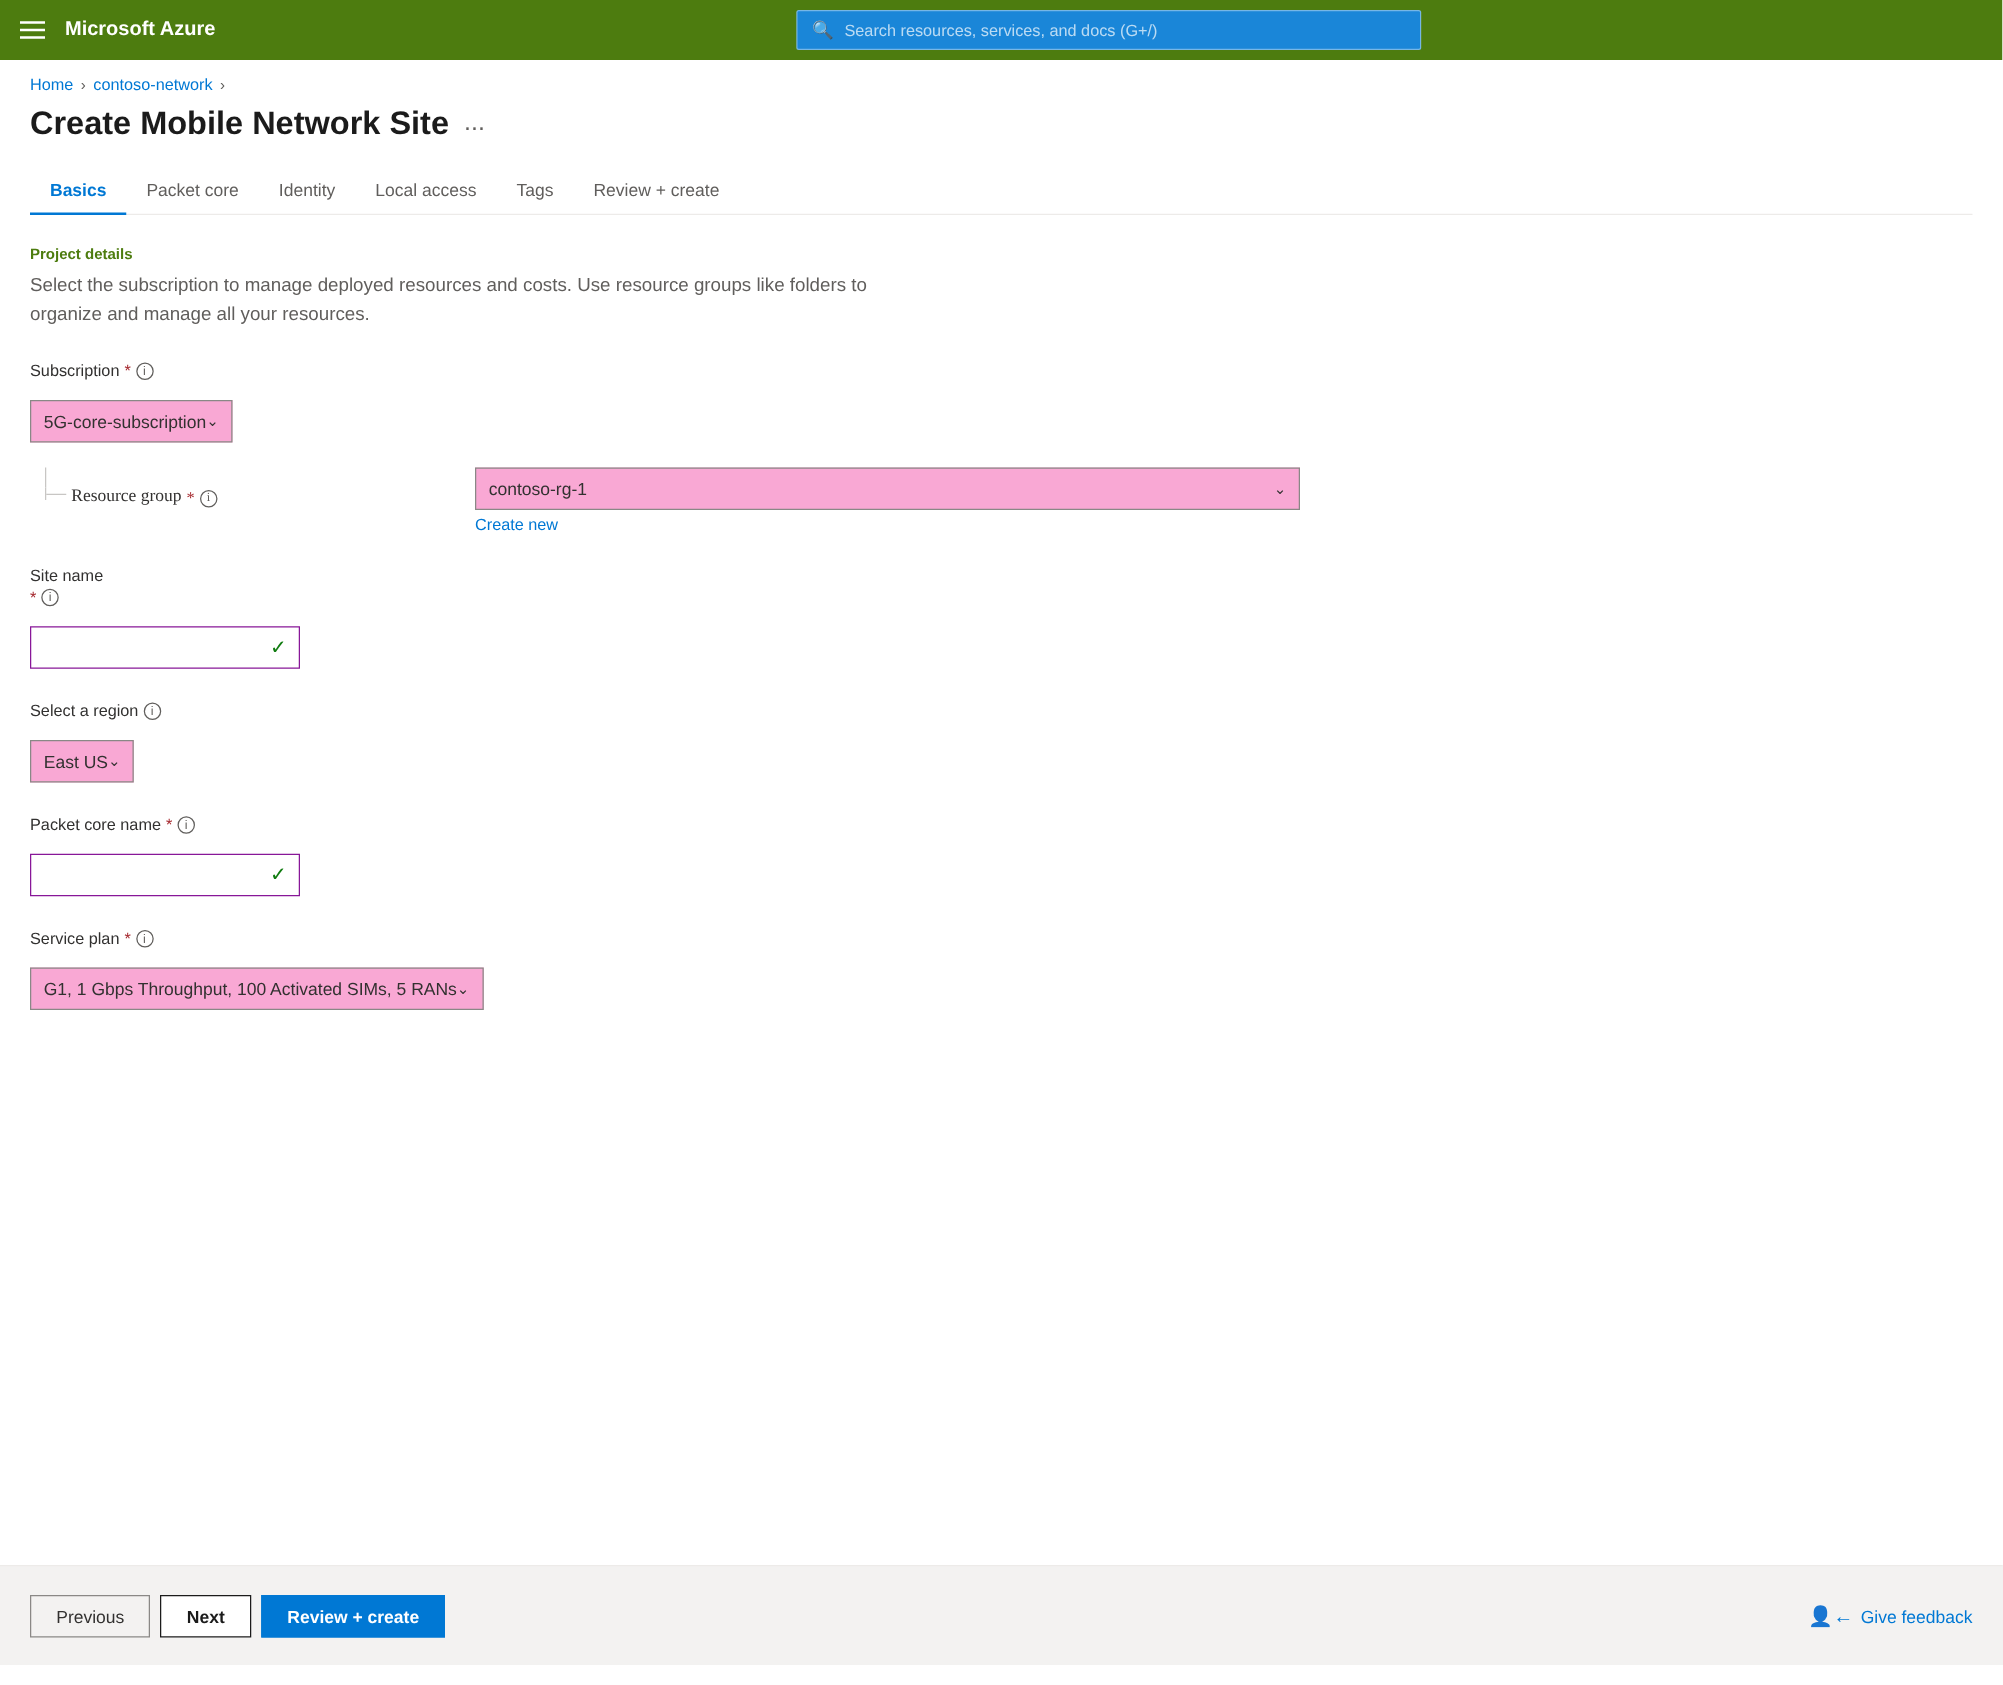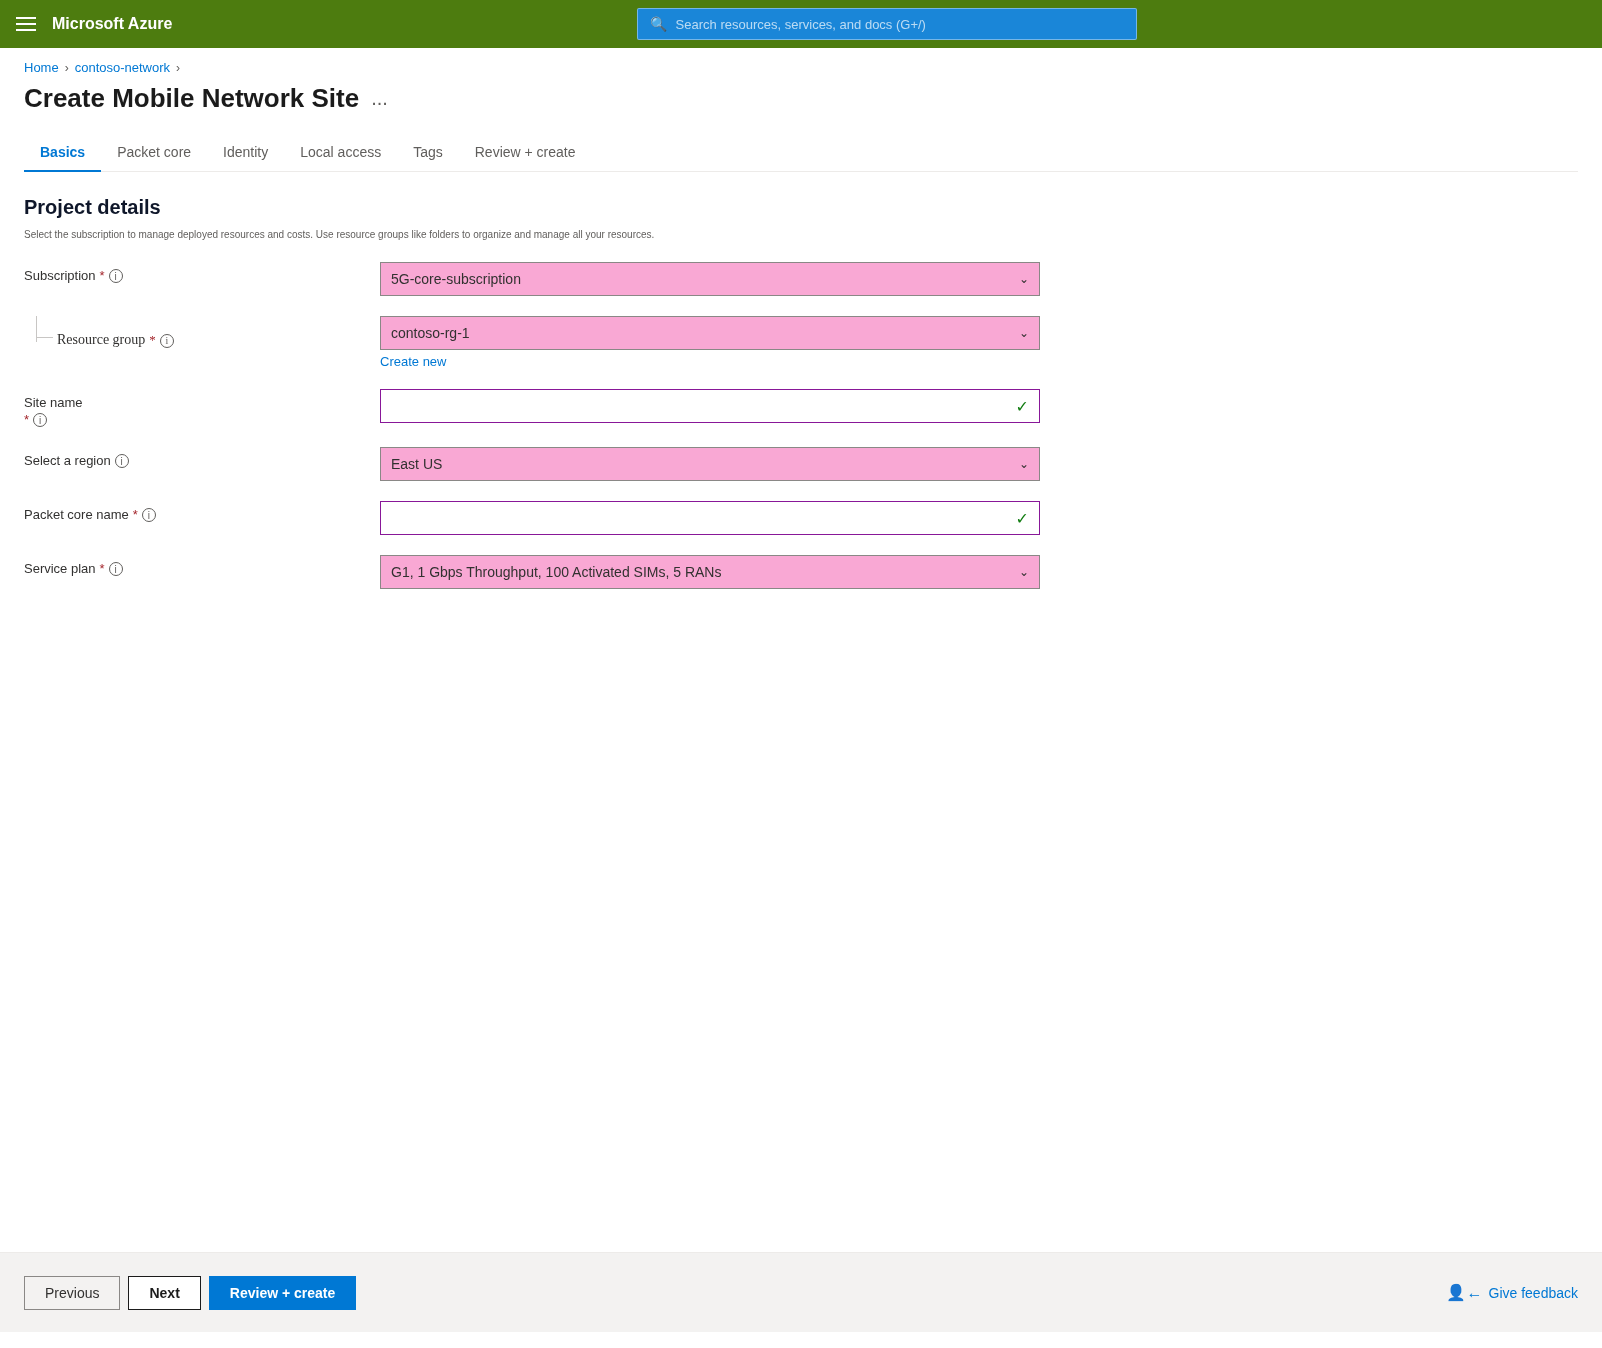--- a/index.html
+++ b/index.html
@@ -55,28 +55,29 @@
     
     .tabs { display: flex; gap: 0; border-bottom: 1px solid #edebe9; margin-bottom: 24px; }
     .tab {
       padding: 10px 16px; font-size: 14px; cursor: pointer;
       color: #605e5c; border-bottom: 2px solid transparent;
       margin-bottom: -1px; white-space: nowrap;
     }
     .tab.active { color: #0078d4; border-bottom: 2px solid #0078d4; font-weight: 600; }
 
     
-    .section-title { font-size: 20px; font-weight: 600; margin-bottom: 8px; color: #0f172a; }
-    .section-desc { font-size: 10px; color: #605e5c; margin-bottom: 20px; line-height: 1.5; max-width: 700px; }
+    .section-title { font-size: 12px; font-weight: 600; margin-bottom: 8px; color: #4d7c0f; }
+    .section-desc { font-size: 15px; color: #605e5c; margin-bottom: 20px; line-height: 1.5; max-width: 700px; }
 
     
     .form-row {
       display: flex; align-items: flex-start;
       margin-bottom: 20px;
       gap: 16px;
+      flex-direction: column;
     }
     .form-label {
       width: 340px; min-width: 340px;
       font-size: 13px; color: #323130;
       padding-top: 6px;
       display: flex; align-items: flex-start; gap: 4px;
     }
     .form-label-inner { display: flex; flex-direction: column; gap: 2px; }
     .required { color: #a4262c; font-size: 13px; }
     .info-icon {

